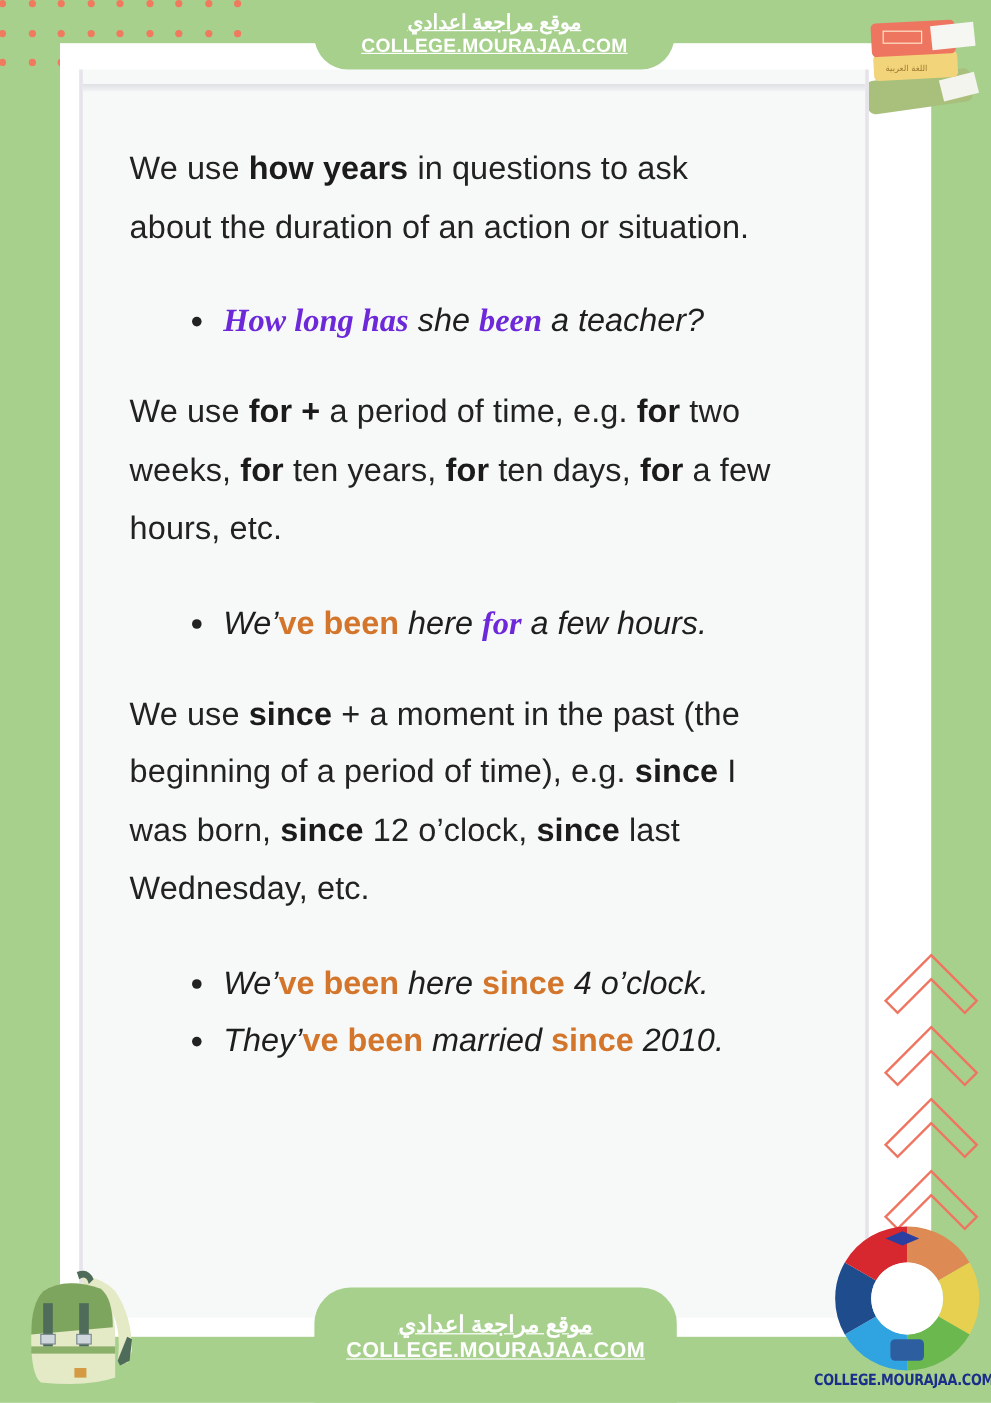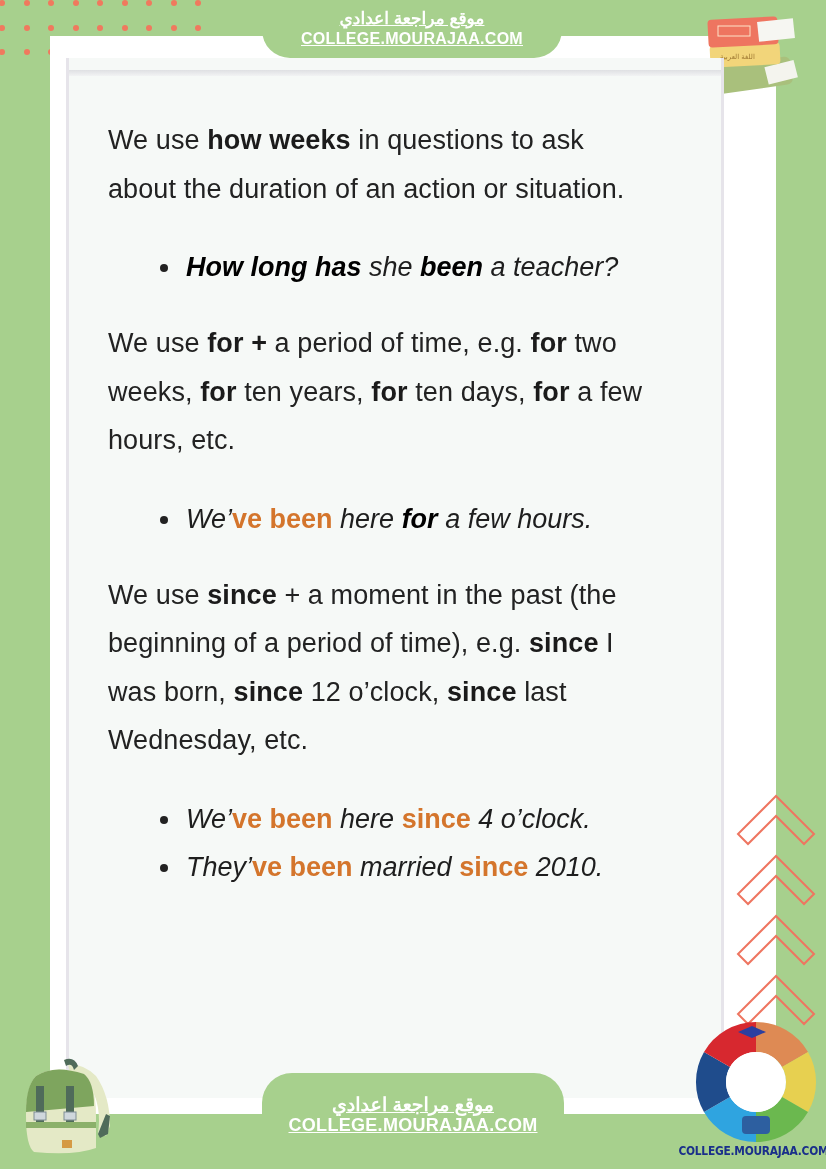--- a/index.html
+++ b/index.html
@@ -32,21 +32,21 @@
   .para b { font-weight:bold; color:#1b1b1b; }
   ul.ex { margin:0; padding:0 0 0 36px; list-style:none; }
   ul.ex li {
     position:relative; font-style:italic; line-height:48px; font-size:27px;
     padding-left:42px; color:#1e1e1e;
   }
   ul.ex li::before {
     content:""; position:absolute; left:16px; top:21px; width:8px; height:8px;
     border-radius:50%; background:#222;
   }
-  .hl { color:#000000; font-weight:bold; }
+  .hl { color:#6d28d9; font-weight:bold;font-family:Liberation Serif, serif; }
   .hl-up { color:#d4752c; font-weight:bold; font-style:normal;margin-top:24px; }
 
   
   .tab {
     position:absolute; background:#a7d08d; color:#fff;
     text-align:center; font-weight:bold;
   }
   .tab-top { left:262px; top:0; width:300px; height:58px; border-radius:0 0 28px 28px; }
   .tab-bottom { left:262px; top:1073px; width:302px; height:96px; border-radius:30px 30px 0 0; }
   .tab .ar { font-size:17px; text-decoration:underline; line-height:20px; }
@@ -96,40 +96,40 @@
     <div class="dot" style="left: 72.5px; top: 49px;"></div>
     <div class="dot" style="left: 97px; top: 49px;"></div>
     <div class="dot" style="left: 121.5px; top: 49px;"></div>
     <div class="dot" style="left: 146px; top: 49px;"></div>
     <div class="dot" style="left: 170.5px; top: 49px;"></div>
     <div class="dot" style="left: 195px; top: 49px;"></div>
   </div>
 
 <div class="page"></div>
 
-<div style="position:absolute;left:698px;top:8px;width:108px;height:90px;">
+<div style="position:absolute;left:716px;top:8px;width:108px;height:90px;">
   <svg width="108" height="90" viewBox="0 0 108 90">
     <rect x="6" y="54" width="88" height="28" rx="6" fill="#a9c07c" transform="rotate(-8 50 68)"></rect>
     <rect x="68" y="56" width="30" height="18" fill="#f4f4ee" transform="rotate(-14 80 64)"></rect>
     <rect x="12" y="36" width="70" height="22" rx="4" fill="#f2d57a" transform="rotate(-3 45 46)"></rect>
     <text x="22" y="51" font-size="7" fill="#a07a33" font-family="DejaVu Sans, sans-serif">اللغة العربية</text>
     <rect x="10" y="10" width="70" height="28" rx="4" fill="#ee7560" transform="rotate(-3 45 24)"></rect>
     <rect x="20" y="18" width="32" height="10" fill="none" stroke="#fde3c7" stroke-width="1"></rect>
     <rect x="60" y="12" width="36" height="20" fill="#f6f6f2" transform="rotate(-6 78 22)"></rect>
   </svg>
 </div>
 
 <div class="card">
   <div class="card-topline"></div>
 </div>
 
 <div class="content" style="left:108px;top:116px;">
 
   <p class="para" style="width:540px;">
-    <span>We use </span><b>how weeks</b><span> in questions to ask about the duration of an action or situation.</span>
+    <span>We use </span><b>how years</b><span> in questions to ask about the duration of an action or situation.</span>
   </p>
   <ul class="ex" style="margin-top:30px;">
     <li><span class="hl">How long has</span><span> she </span><span class="hl">been</span><span> a teacher?</span></li>
   </ul>
 
   <p class="para" style="width:550px;margin-top:28px;">
     <span>We use </span><b>for +</b><span> a period of time, e.g. </span><b>for</b><span> two weeks, </span><b>for</b><span> ten years, </span><b>for</b><span> ten days, </span><b>for</b><span> a few hours, etc.</span>
   </p>
   <ul class="ex" style="margin-top:30px;">
     <li><span>We’</span><span class="hl-up">ve been</span><span> here </span><span class="hl">for</span><span> a few hours.</span></li>

